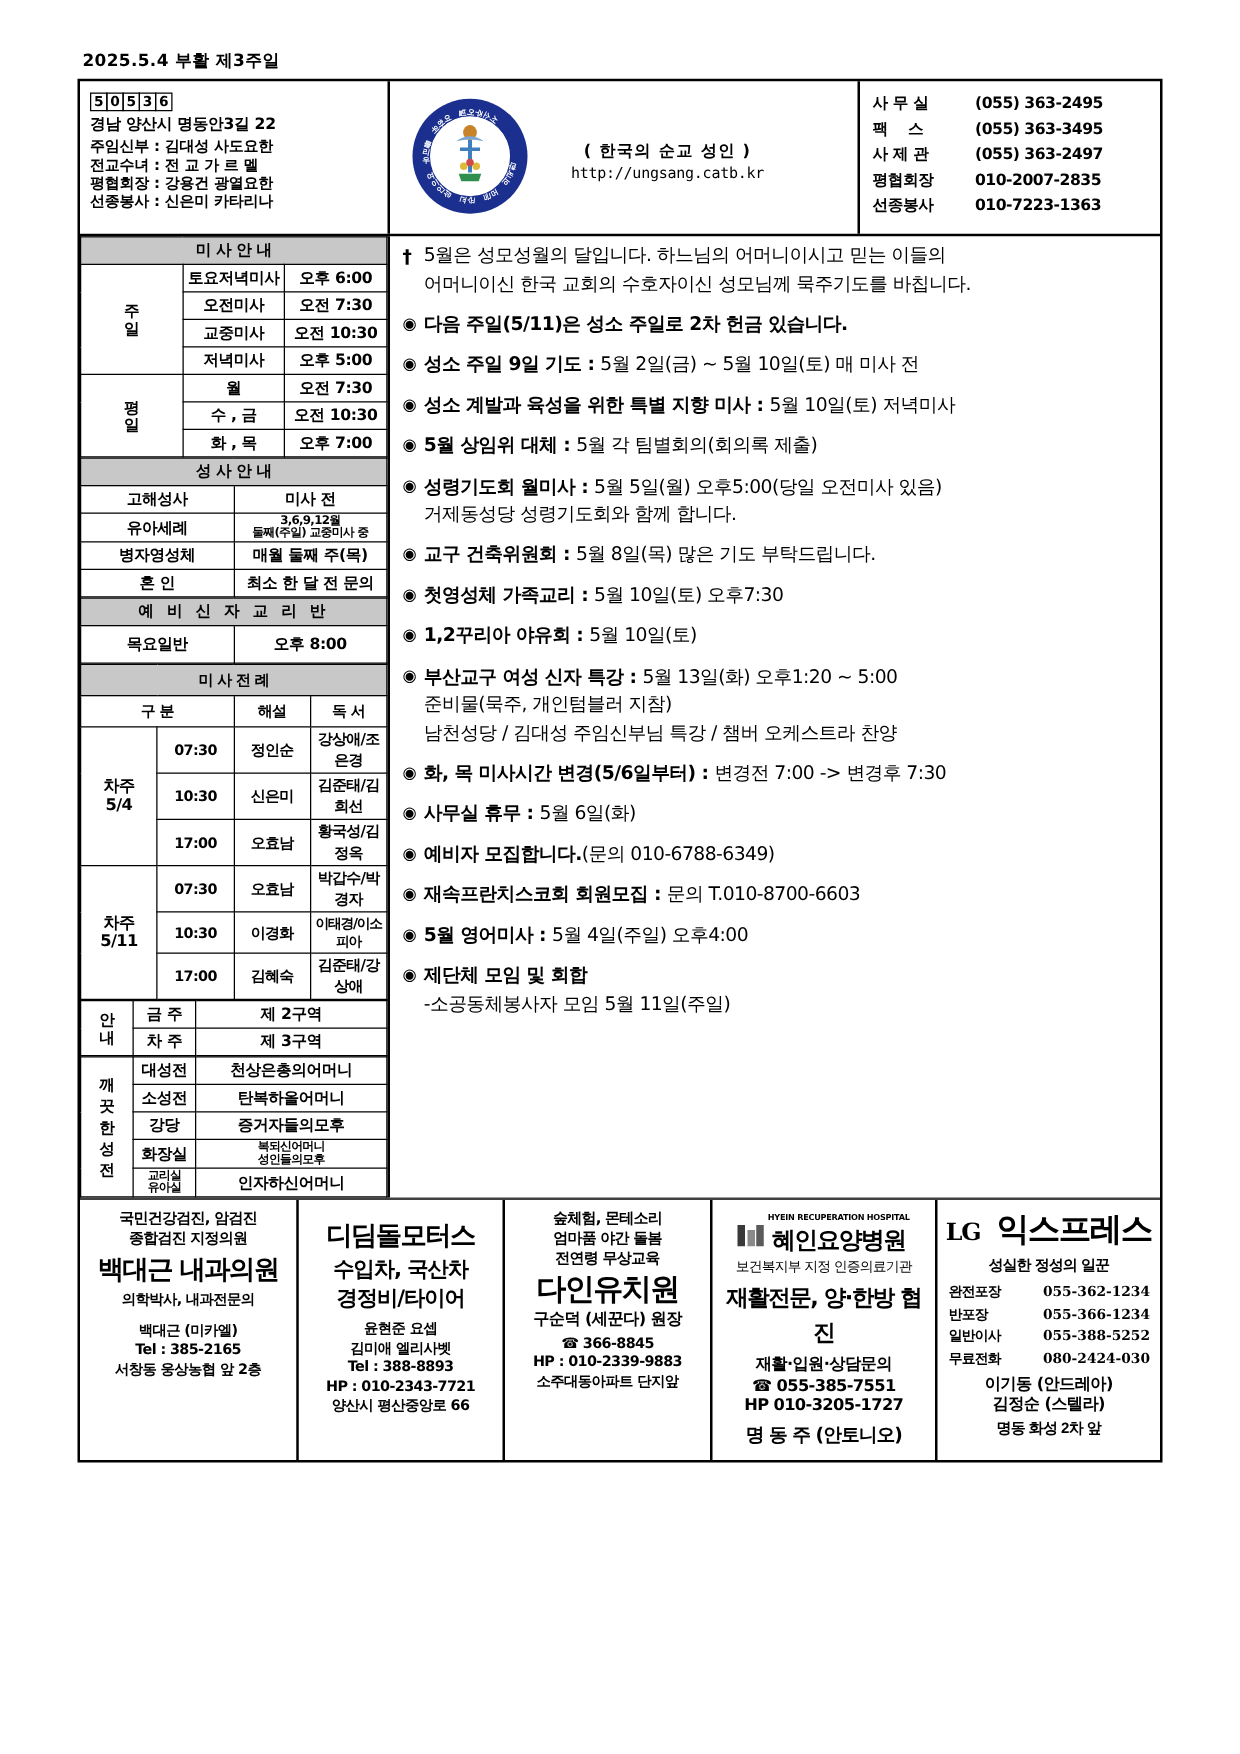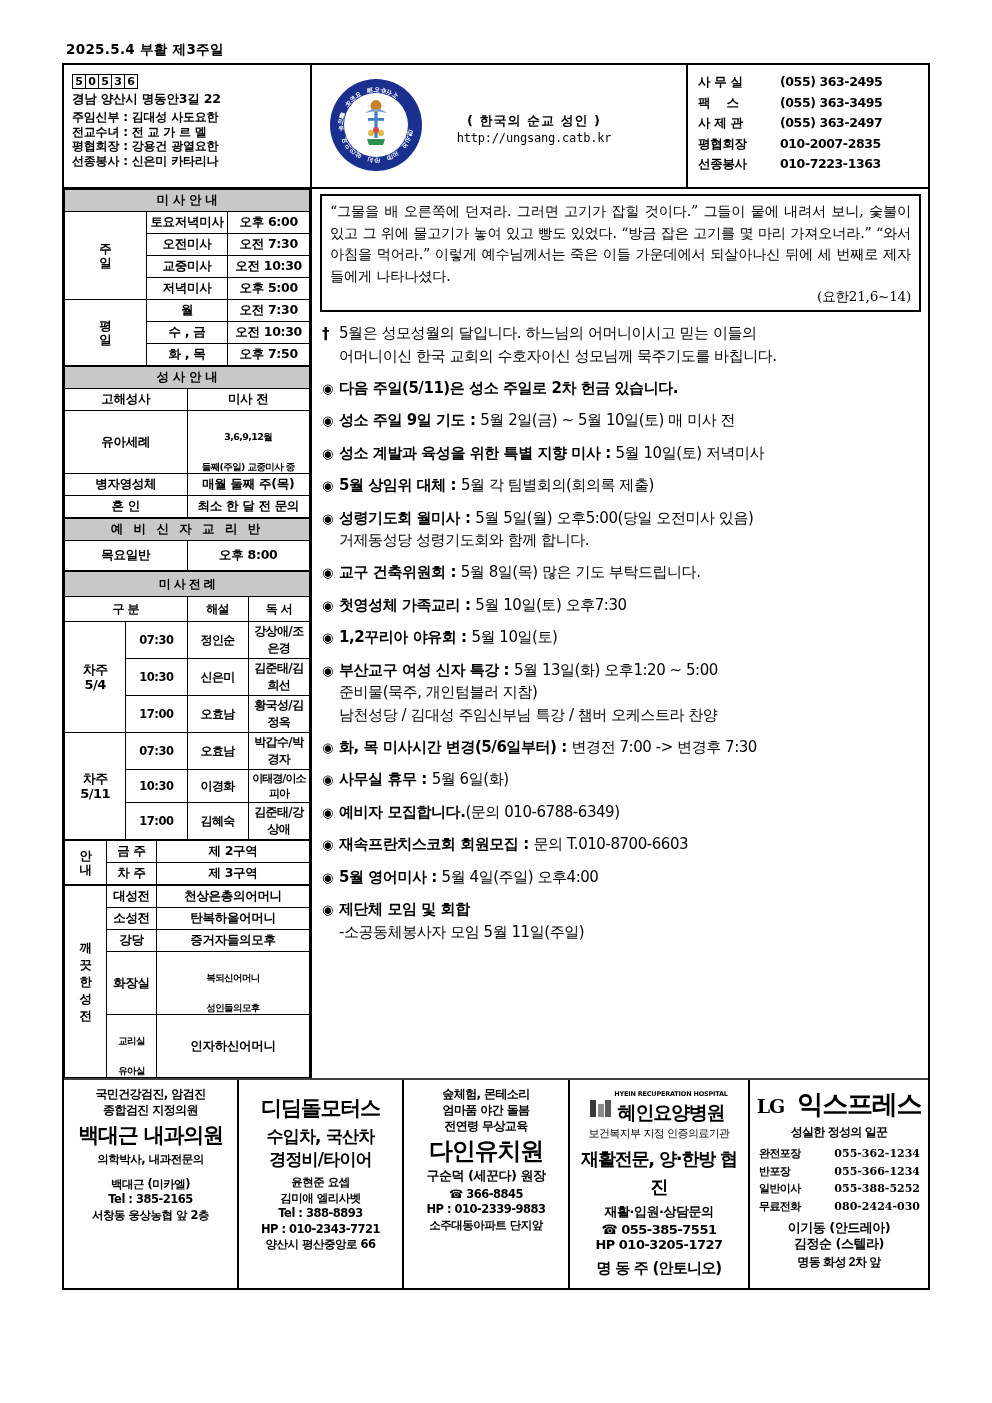--- a/index.html
+++ b/index.html
@@ -189,21 +189,21 @@
   .sechead td {
     background: #c8c8c8;
     font-size: 14px;
     letter-spacing: 5px;
     height: 23px;
     border-left: none;
     border-right: none;
     font-weight: bold;
   }
   .sm { font-size: 11px; letter-spacing: -0.6px; }
-  .xsm { font-size: 9.5px; letter-spacing: -0.6px; line-height: 10px; margin-top: 20px; }
+  .xsm { font-size: 9.5px; letter-spacing: -0.6px; line-height: 10px; }
   .vtxt {
     font-size: 12.5px;
     line-height: 14px;
   }
   .money td { height: 36px; font-size: 14px; letter-spacing: 0px; }
   .money td.lbl { letter-spacing: 3px; }
 
   
   table.ros td { height: 25px; font-size: 12px; letter-spacing: -0.6px; }
   table.ros td.tm { font-size: 11.5px; letter-spacing: -0.5px; }
@@ -436,21 +436,21 @@
             <td rowspan="3" class="vtxt">평<br>일</td>
             <td>월</td>
             <td>오전 7:30</td>
           </tr>
           <tr>
             <td>수 , 금</td>
             <td>오전 10:30</td>
           </tr>
           <tr>
             <td>화 , 목</td>
-            <td>오후 7:50</td>
+            <td>오후 7:00</td>
           </tr>
         </tbody>
           </table>
 
         <table class="t">
           <tbody>
               <tr class="sechead">
             <td colspan="2">성 사 안 내</td>
           </tr>
           <tr>
@@ -575,24 +575,20 @@
               <div class="xsm">유아실</div>
             </td>
             <td class="sm">인자하신어머니</td>
           </tr>
         </tbody>
           </table>
       </div>
 
       <div class="col-right">
 
-        <div class="quote-box">
-          <p>“그물을 배 오른쪽에 던져라. 그러면 고기가 잡힐 것이다.” 그들이 뭍에 내려서 보니, 숯불이 있고 그 위에 물고기가 놓여 있고 빵도 있었다. “방금 잡은 고기를 몇 마리 가져오너라.” “와서 아침을 먹어라.” 이렇게 예수님께서는 죽은 이들 가운데에서 되살아나신 뒤에 세 번째로 제자들에게 나타나셨다.</p>
-          <div class="quote-ref">(요한21,6~14)</div>
-        </div>
 
         <div class="ann-list">
           <div id="ann-container">
               <div class="ann ann-cross">
                 <div class="ann-mark">†</div>
                 <div class="ann-body"><span class="n">5월은 성모성월의 달입니다. 하느님의 어머니이시고 믿는 이들의</span><span class="ann-sub">어머니이신 한국 교회의 수호자이신 성모님께 묵주기도를 바칩니다.</span></div>
               </div>
               <div class="ann">
                 <div class="ann-mark">◉</div>
                 <div class="ann-body"><span class="b">다음 주일(5/11)은 성소 주일로 2차 헌금 있습니다.</span></div>

